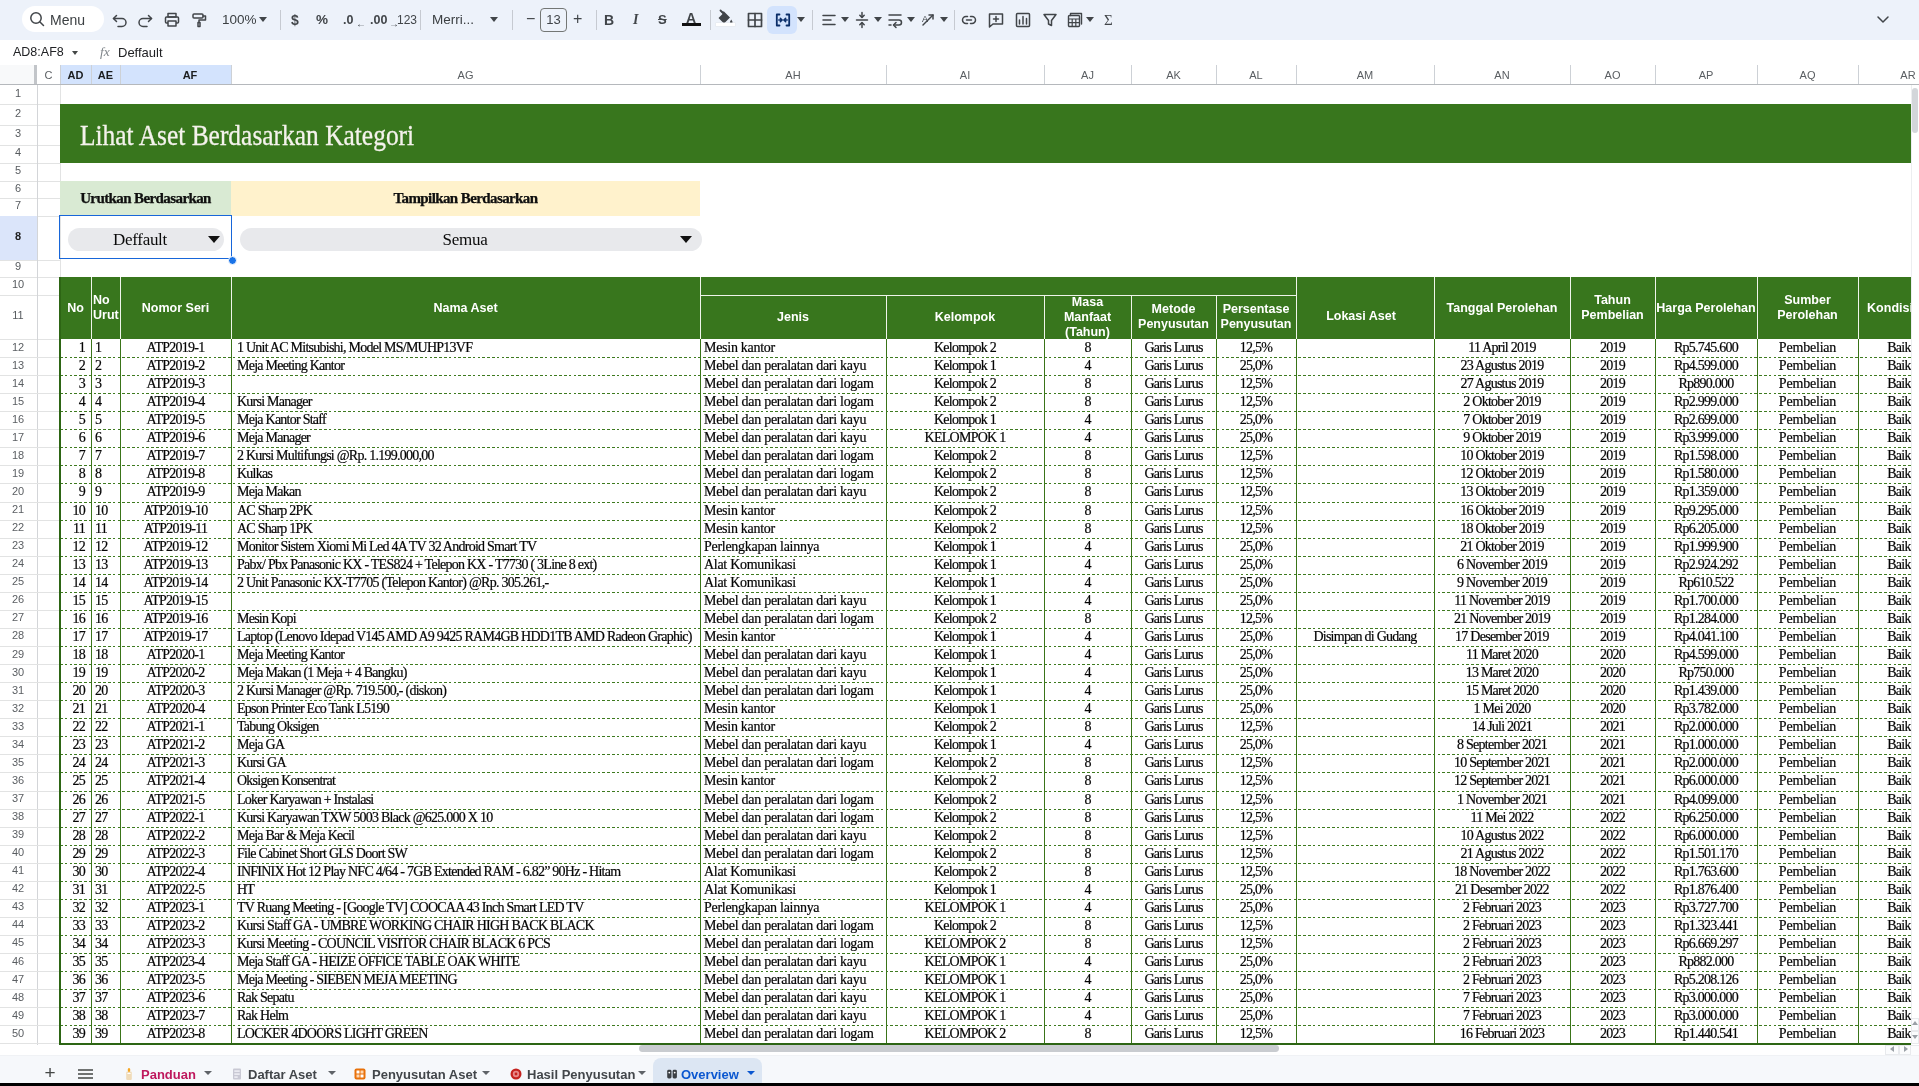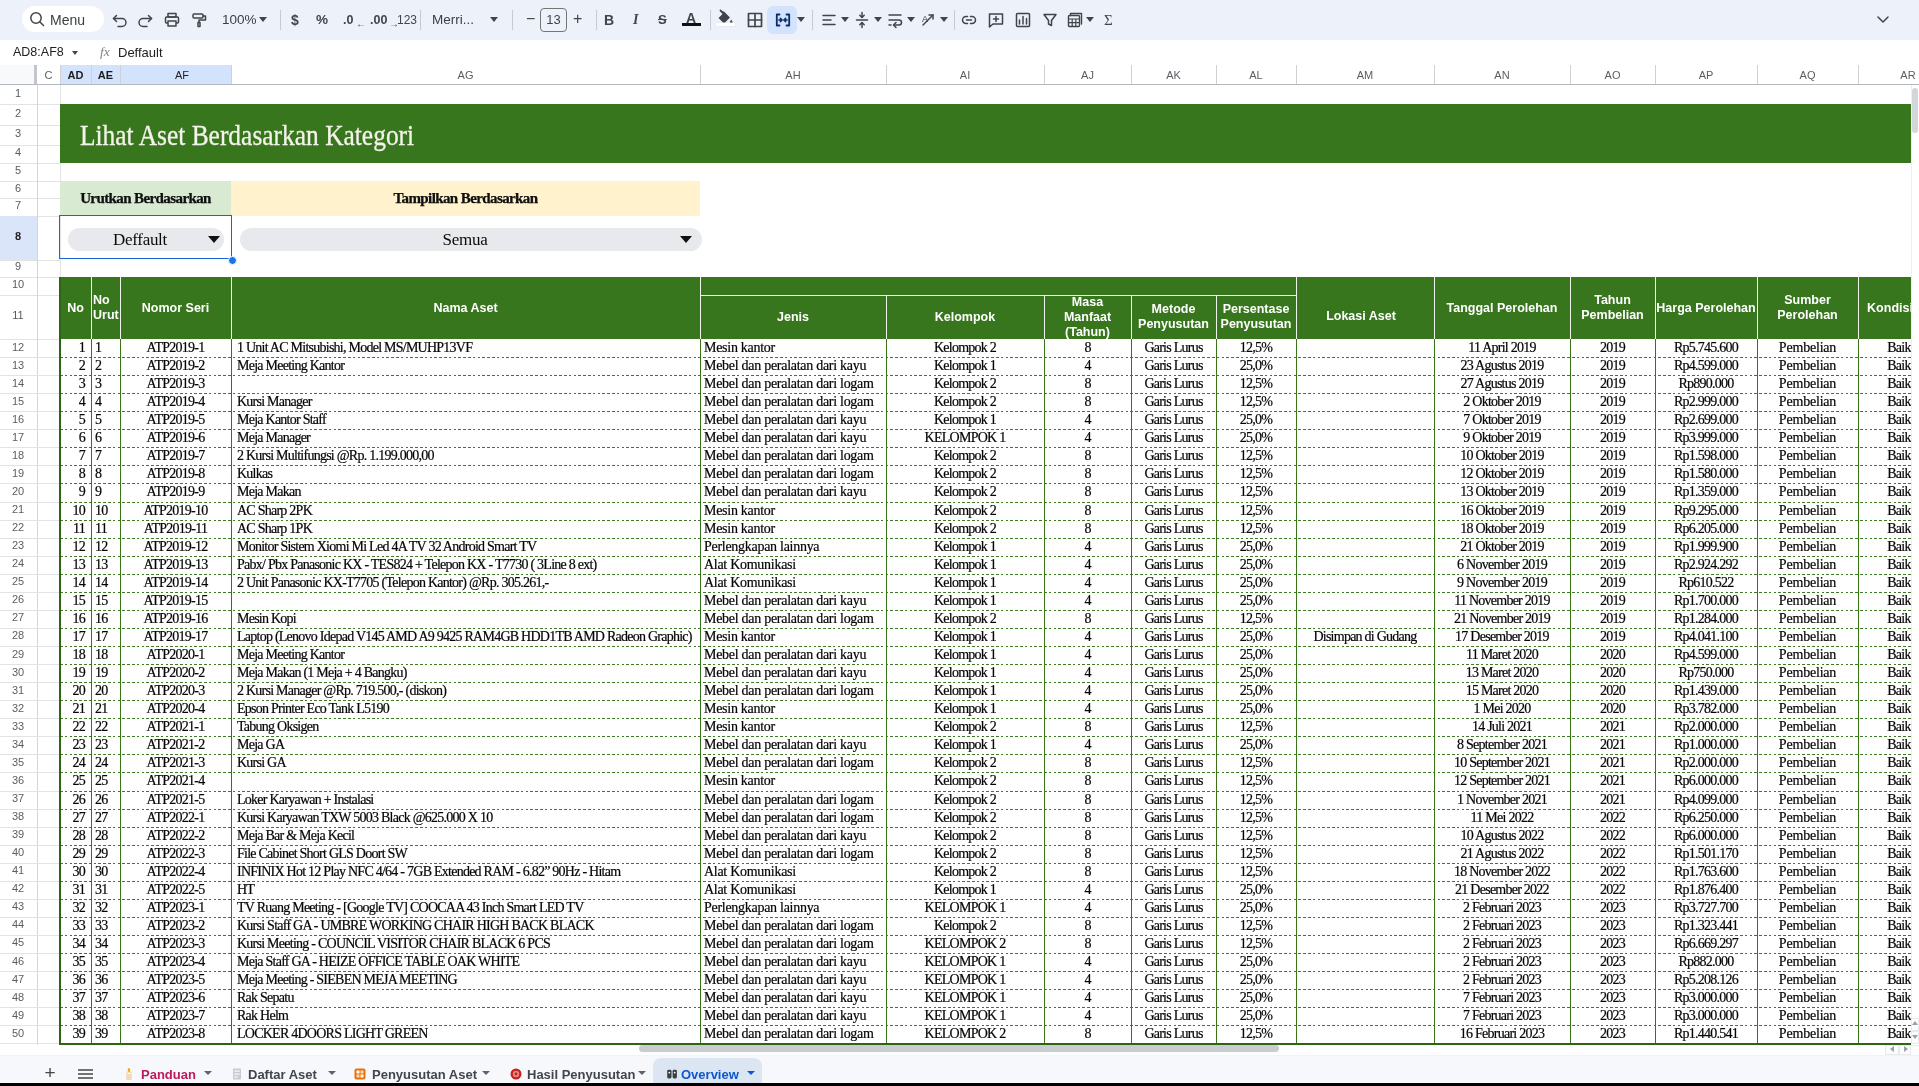--- a/index.html
+++ b/index.html
@@ -168,21 +168,21 @@
     <div class="ab" style="left:13px;top:0;height:25px;line-height:25px;font-size:12.5px;color:#202124">AD8:AF8</div>
     <div class="ab" style="left:72px;top:11px;width:0;height:0;border-left:3.5px solid transparent;border-right:3.5px solid transparent;border-top:4.5px solid #444746"></div>
     <div class="ab ser" style="left:100px;top:0;height:25px;line-height:24px;font-size:13.5px;font-style:italic;color:#80868b">fx</div>
     <div class="ab" style="left:118px;top:0;height:25px;line-height:25px;font-size:13px;color:#202124">Deffault</div>
   </div>
 <div id="ch" class="ab">
     <div class="ab" style="left:60px;top:0;width:171px;height:19px;background:#d3e3fd"></div>
     <div class="chl" style="left:37px;width:23px">C</div>
     <div class="chl" style="left:60px;width:31px;color:#1b1d1f;font-weight:bold">AD</div>
     <div class="chl" style="left:91px;width:29px;color:#1b1d1f;font-weight:bold">AE</div>
-    <div class="chl" style="left:128px;width:108px;color:#1b1d1f;font-weight:normal">AF</div>
+    <div class="chl" style="left:136px;width:108px;color:#1b1d1f;font-weight:bold">AF</div>
     <div class="chl" style="left:231px;width:469px">AG</div>
     <div class="chl" style="left:700px;width:186px">AH</div>
     <div class="chl" style="left:886px;width:158px">AI</div>
     <div class="chl" style="left:1044px;width:87px">AJ</div>
     <div class="chl" style="left:1131px;width:85px">AK</div>
     <div class="chl" style="left:1216px;width:80px">AL</div>
     <div class="chl" style="left:1296px;width:138px">AM</div>
     <div class="chl" style="left:1434px;width:136px">AN</div>
     <div class="chl" style="left:1570px;width:85px">AO</div>
     <div class="chl" style="left:1655px;width:102px">AP</div>
@@ -836,20 +836,21 @@
       <b class="c10">10 September 2021</b>
       <b class="c11">2021</b>
       <b class="c12">Rp2.000.000</b>
       <b class="c13">Pembelian</b>
       <b class="c14">Baik</b>
     </div>
     <div class="r" style="top:687.44px">
       <b class="c0">25</b>
       <b class="c1">25</b>
       <b class="c2">ATP2021-4</b>
+      <b class="c3">Oksigen Konsentrat</b>
       <b class="c4">Mesin kantor</b>
       <b class="c5">Kelompok 2</b>
       <b class="c6">8</b>
       <b class="c7">Garis Lurus</b>
       <b class="c8">12,5%</b>
       <b class="c10">12 September 2021</b>
       <b class="c11">2021</b>
       <b class="c12">Rp6.000.000</b>
       <b class="c13">Pembelian</b>
       <b class="c14">Baik</b>

